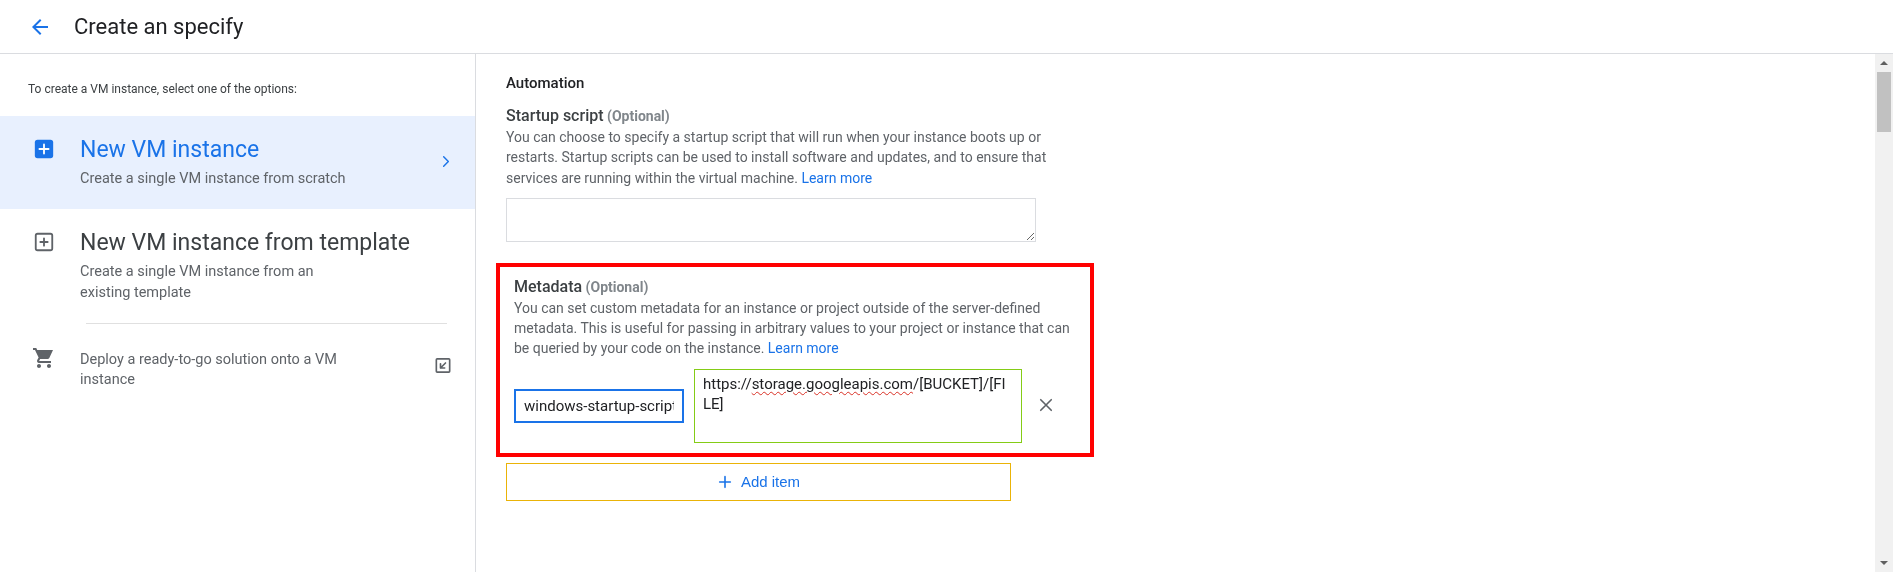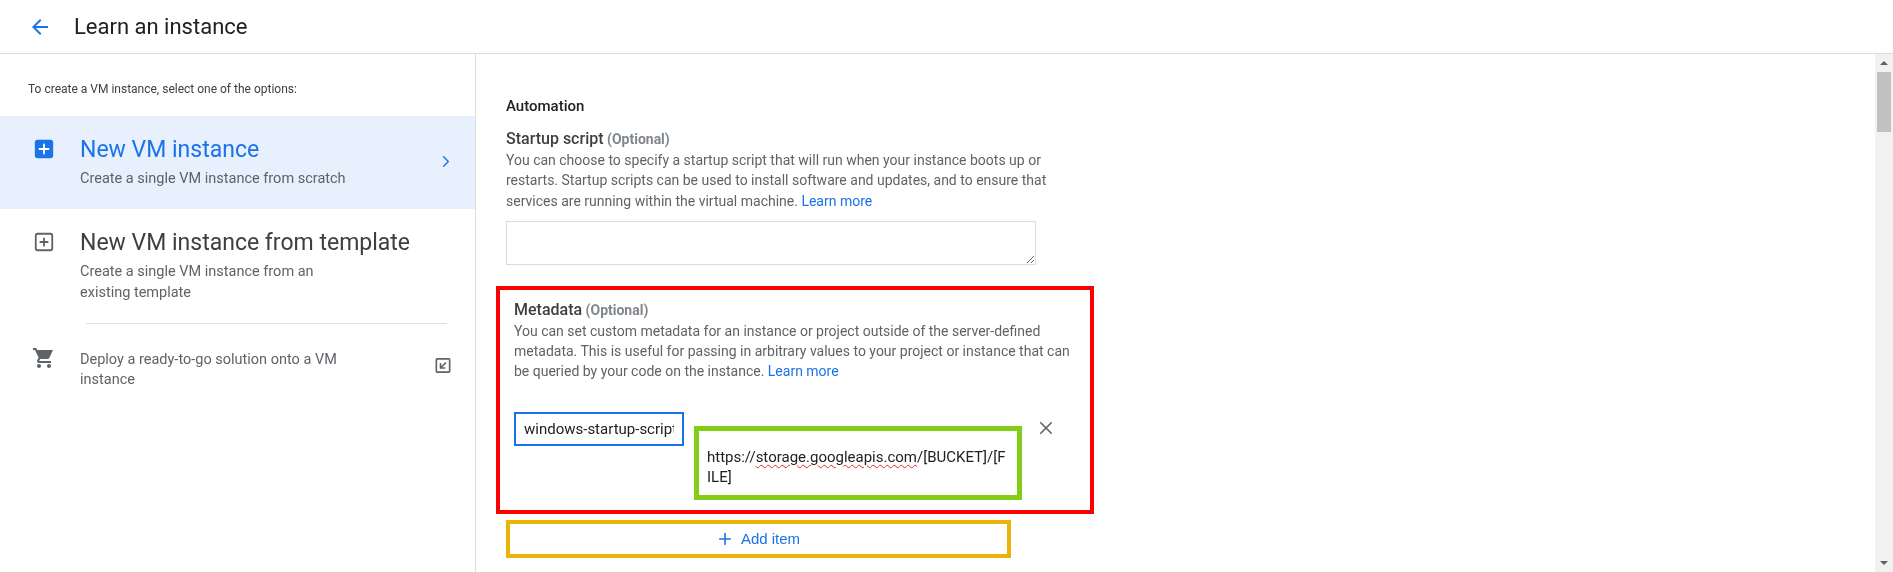--- a/index.html
+++ b/index.html
@@ -108,21 +108,20 @@
     overflow-y: auto;
   }
   .main-inner {
     width: 580px;
   }
   .section-title {
     font-size: 15px;
     font-weight: 500;
     color: #202124;
     margin-bottom: 14px;
-    margin-top: 23px;
   }
   .field-label {
     font-size: 16px;
     font-weight: 500;
     color: #3c4043;
   }
   .optional {
     color: #80868b;
     font-weight: 700;
   }
@@ -165,40 +164,39 @@
     border: 2px solid #1a73e8;
     font-size: 15px;
     padding: 0 8px;
     font-family: inherit;
     color: #202124;
     margin-top: 20px;
   }
   .metadata-value {
     width: 328px;
     height: 74px;
-    border: 5px solid #84cc16;
+    border: 1px solid #84cc16;
     font-size: 15px;
-    padding: 16px 8px;
+    padding: 4px 8px;
     font-family: inherit;
     color: #202124;
     resize: both;
     line-height: 1.35;
-    margin-top: 34px;
   }
   .metadata-remove {
     width: 28px; height: 28px;
     display: flex; align-items: center; justify-content: center;
     cursor: pointer;
     color: #5f6368;
     margin-top: 22px;
   }
   .add-item-btn {
     width: 505px;
     height: 38px;
-    border: 4px solid #eab308;
+    border: 1px solid #eab308;
     background: #fff;
     color: #1a73e8;
     font-size: 15px;
     display: flex;
     align-items: center;
     justify-content: center;
     gap: 8px;
     cursor: pointer;
     margin-top: 6px;
     margin-left: 0px;
@@ -232,21 +230,21 @@
 </style>
 </head>
 <body>
 
 <div class="topbar">
   <div class="back-btn">
     <svg width="24" height="24" viewBox="0 0 24 24" fill="none">
       <path d="M20 11H7.83l5.59-5.59L12 4l-8 8 8 8 1.41-1.41L7.83 13H20v-2z" fill="#1a73e8"></path>
     </svg>
   </div>
-  <h1 class="page-title">Learn an instance</h1>
+  <h1 class="page-title">Create an specify</h1>
 </div>
 
 <div class="content">
 
   <div class="sidebar">
     <div class="sidebar-intro">To create a VM instance, select one of the options:</div>
 
     <div class="sidebar-item selected">
       <div class="sidebar-icon">
         <svg width="22" height="22" viewBox="0 0 24 24">

